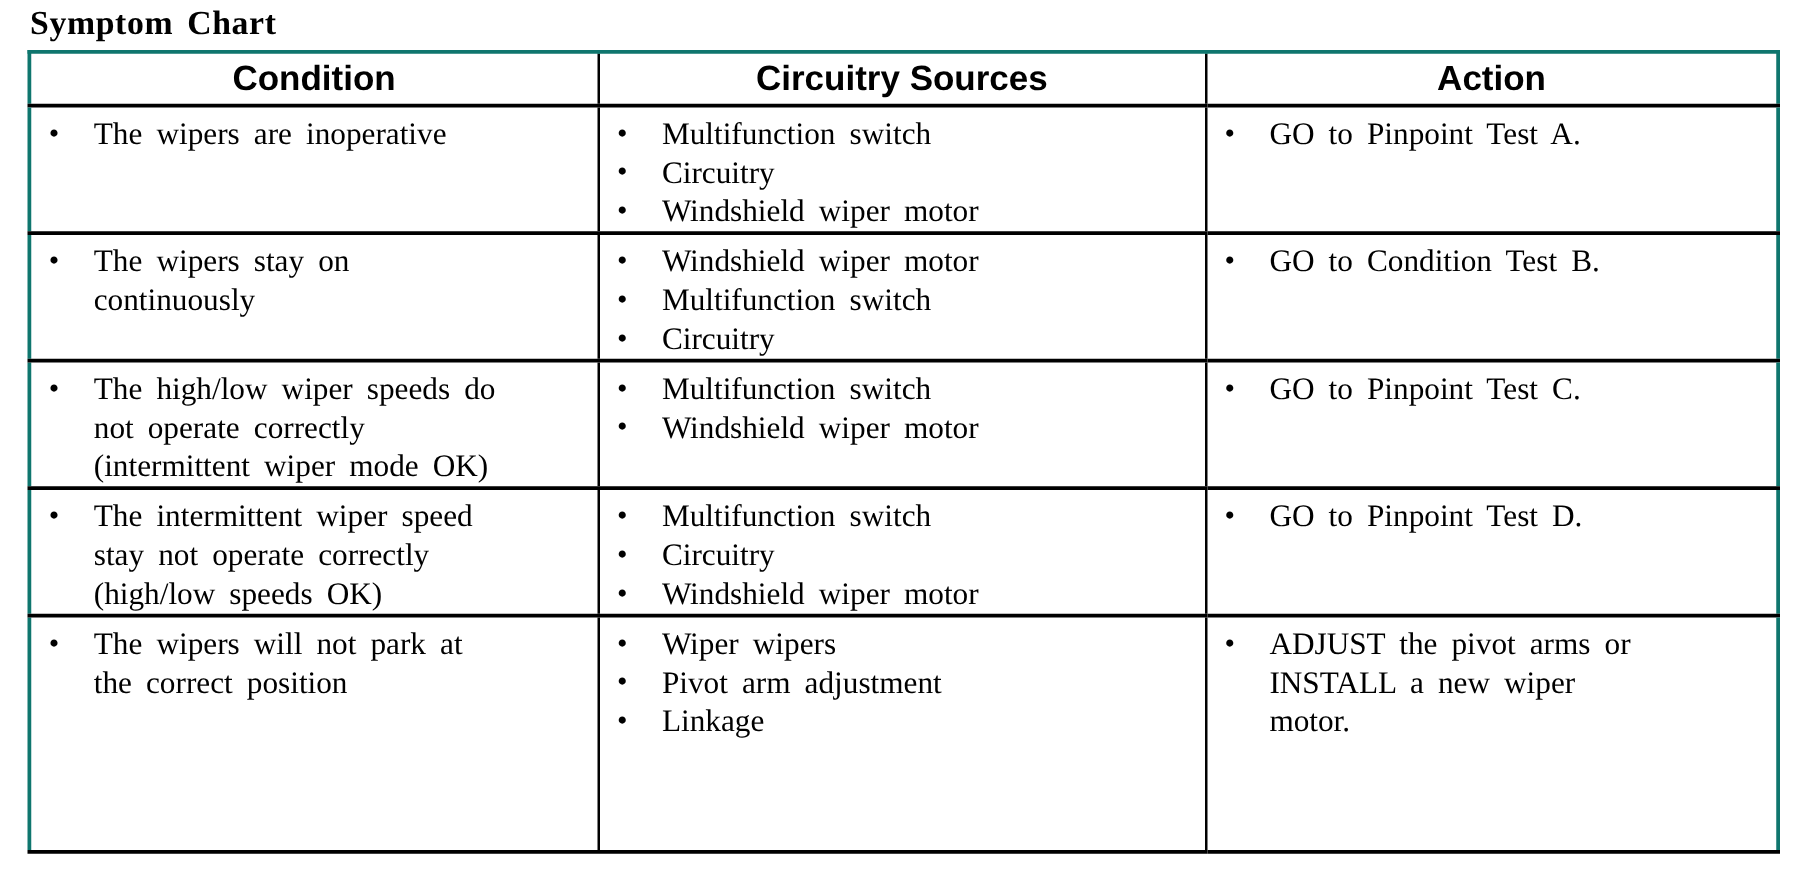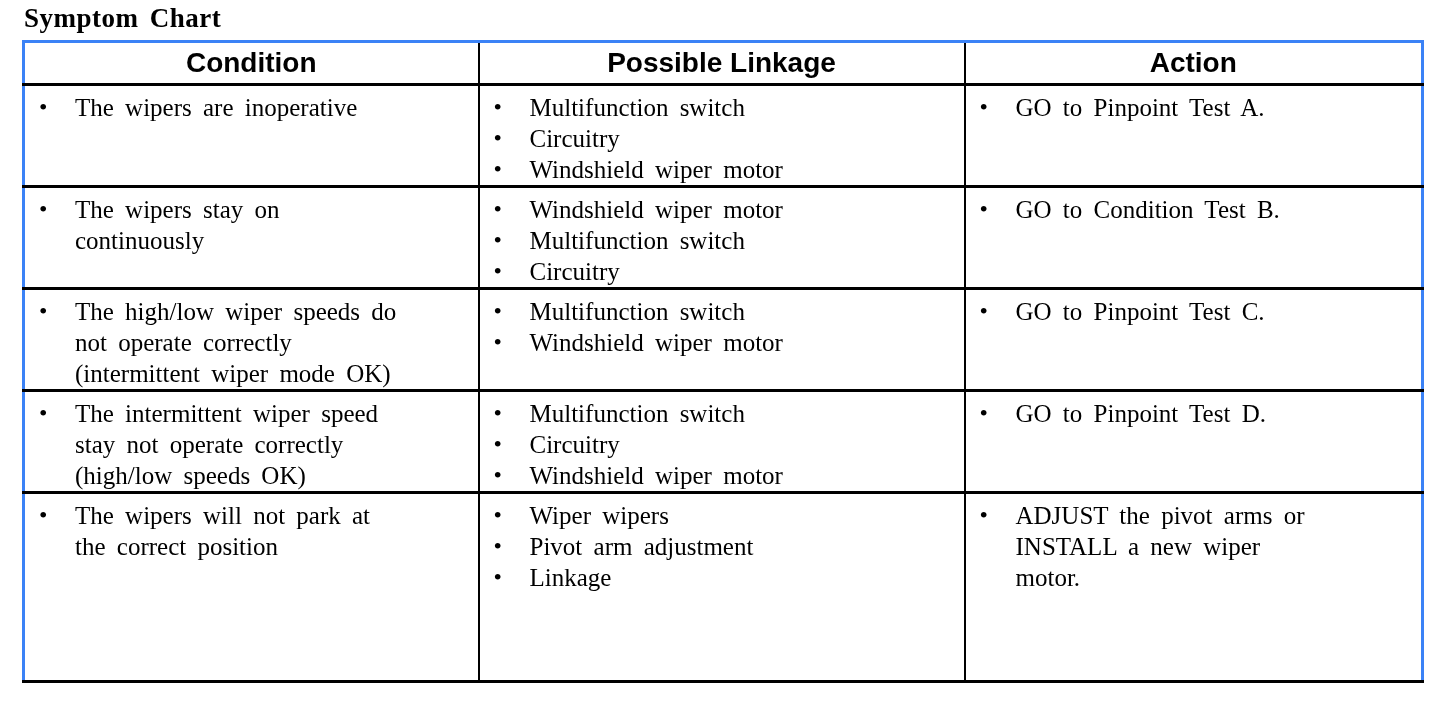--- a/index.html
+++ b/index.html
@@ -25,21 +25,21 @@
     font-size: 27px;
     line-height: 30px;
     letter-spacing: 0.5px;
     word-spacing: 4px;
   }
   table.symptom-table {
     border-collapse: collapse;
     table-layout: fixed;
     margin-left: 22px;
     width: 1399px;
-    border: 3px solid #3b82f6;
+    border: 3px solid #0f766e;
   }
   col.c-condition { width: 455px; }
   col.c-sources   { width: 486px; }
   col.c-action    { width: 458px; }
   th {
     border: 2px solid #000;
     border-bottom: 3px solid #000;
     height: 40px;
     font-family: "Liberation Sans", sans-serif;
     font-weight: bold;
@@ -85,21 +85,21 @@
 
   <table class="symptom-table">
     <colgroup>
       <col class="c-condition">
       <col class="c-sources">
       <col class="c-action">
     </colgroup>
     <thead>
       <tr>
         <th>Condition</th>
-        <th>Possible Linkage</th>
+        <th>Circuitry Sources</th>
         <th>Action</th>
       </tr>
     </thead>
     <tbody>
 
       <tr class="r1">
         <td>
           <div class="item">
             <span class="bullet">•</span>
             <span class="txt">

